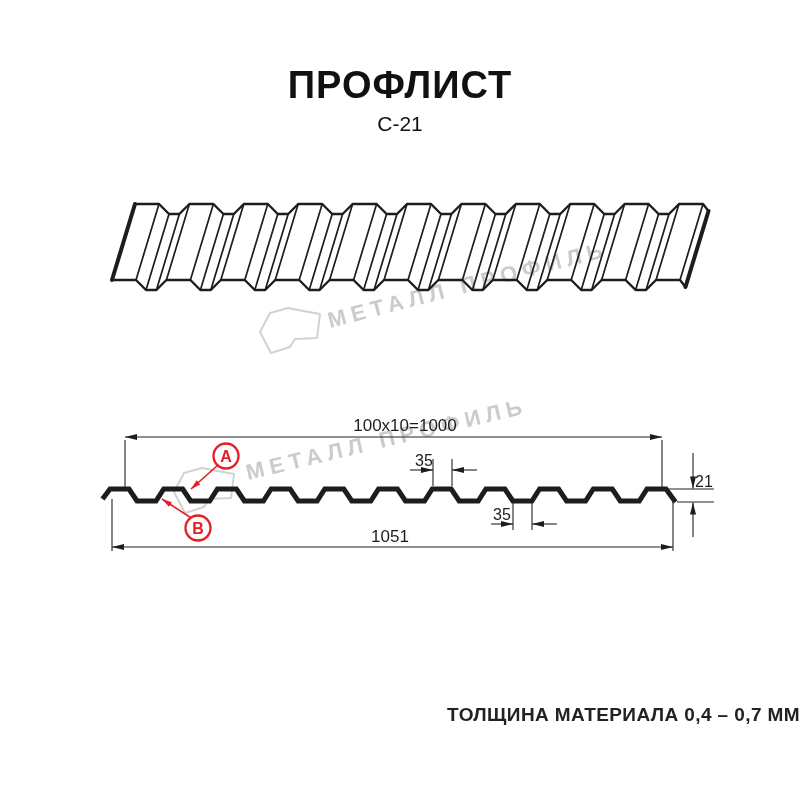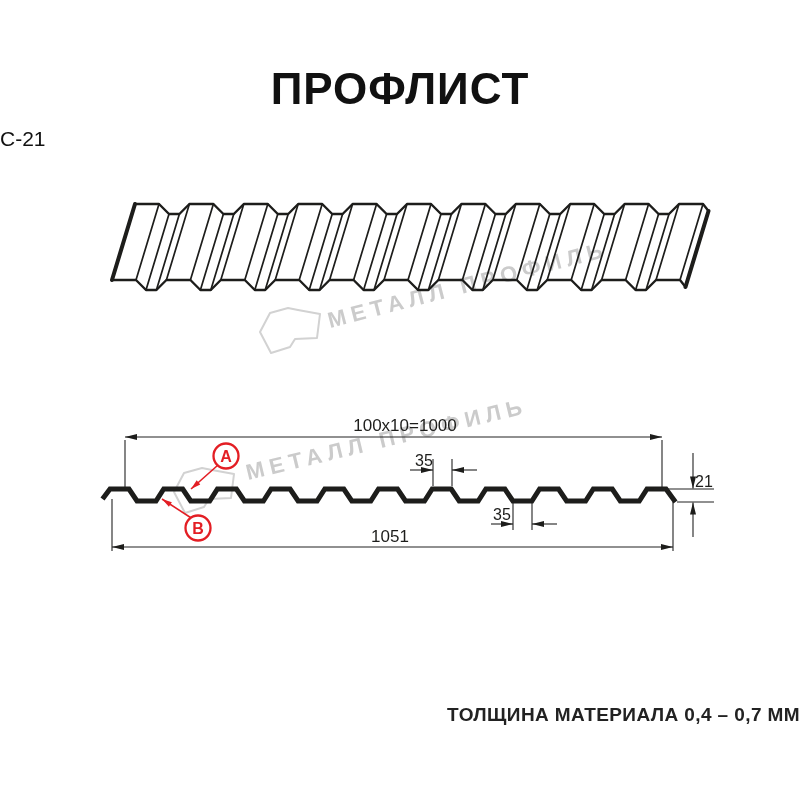--- a/index.html
+++ b/index.html
@@ -1,21 +1,21 @@
 <!DOCTYPE html>
 <html><head>
 <meta charset="utf-8">
 <style>
   html,body{margin:0;padding:0;background:#fff;}
   .page{position:relative;width:800px;height:800px;background:#fff;overflow:hidden;
         font-family:"Liberation Sans",sans-serif;}
   .title{position:absolute;top:64px;left:0;width:800px;text-align:center;
-         font-size:44px;font-weight:800;letter-spacing:1px;color:#111;}
-  .subtitle{position:absolute;top:112px;left:0;width:800px;text-align:left;
-            font-size:21px;font-weight:500;color:#111;margin-top:15px;}
+         font-size:38px;font-weight:800;letter-spacing:1px;color:#111;}
+  .subtitle{position:absolute;top:112px;left:0;width:800px;text-align:center;
+            font-size:21px;font-weight:500;color:#111;}
   .footer{position:absolute;top:704px;left:0;width:800px;text-align:right;
           font-size:19px;font-weight:600;letter-spacing:.4px;color:#222;}
   svg{position:absolute;top:0;left:0;}
   .dimtxt{font-family:"Liberation Sans",sans-serif;font-size:16px;fill:#1d1d1b;}
   .dimtxt17{font-family:"Liberation Sans",sans-serif;font-size:17px;fill:#1d1d1b;}
   .wmtxt{font-family:"Liberation Sans",sans-serif;font-size:22px;font-weight:bold;
          letter-spacing:5.5px;fill:#cbcbcb;}
   .callout-letter{font-family:"Liberation Sans",sans-serif;font-size:16px;font-weight:bold;fill:#e31e24;}
 </style>
 </head>

